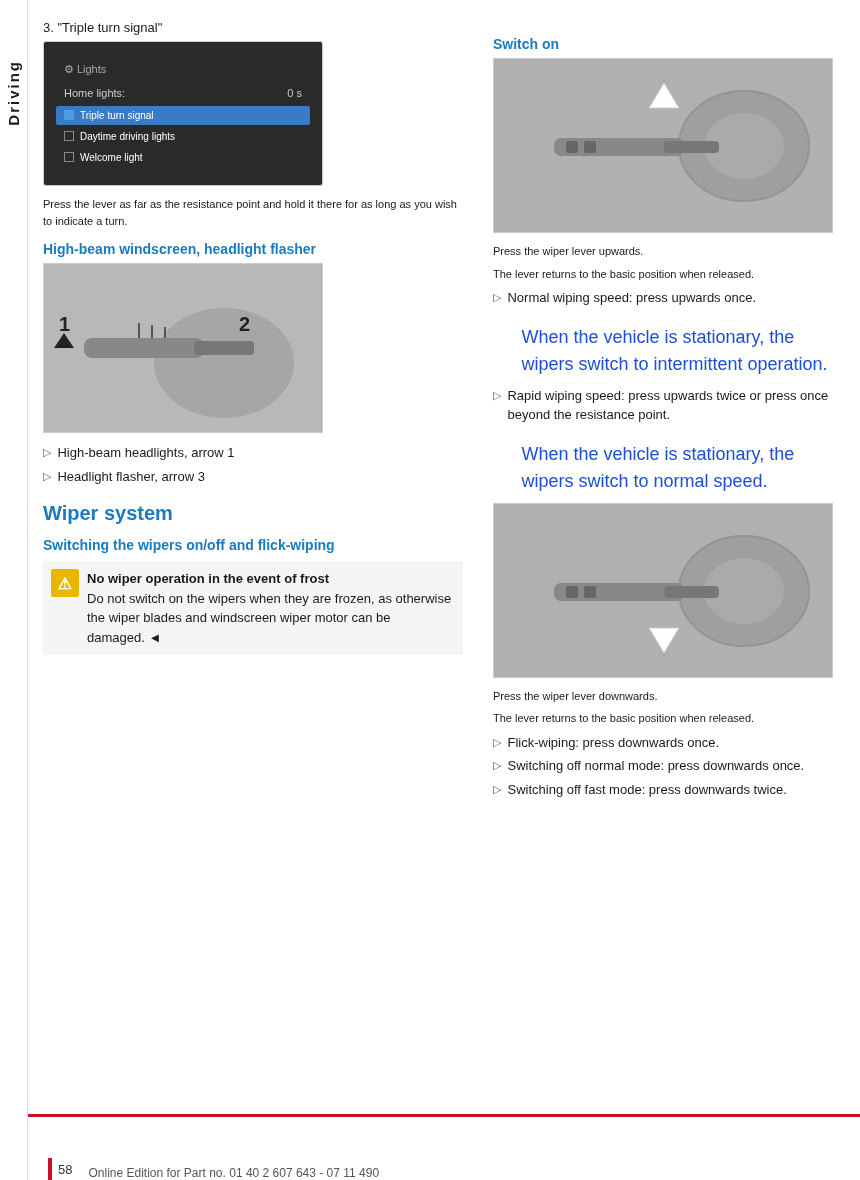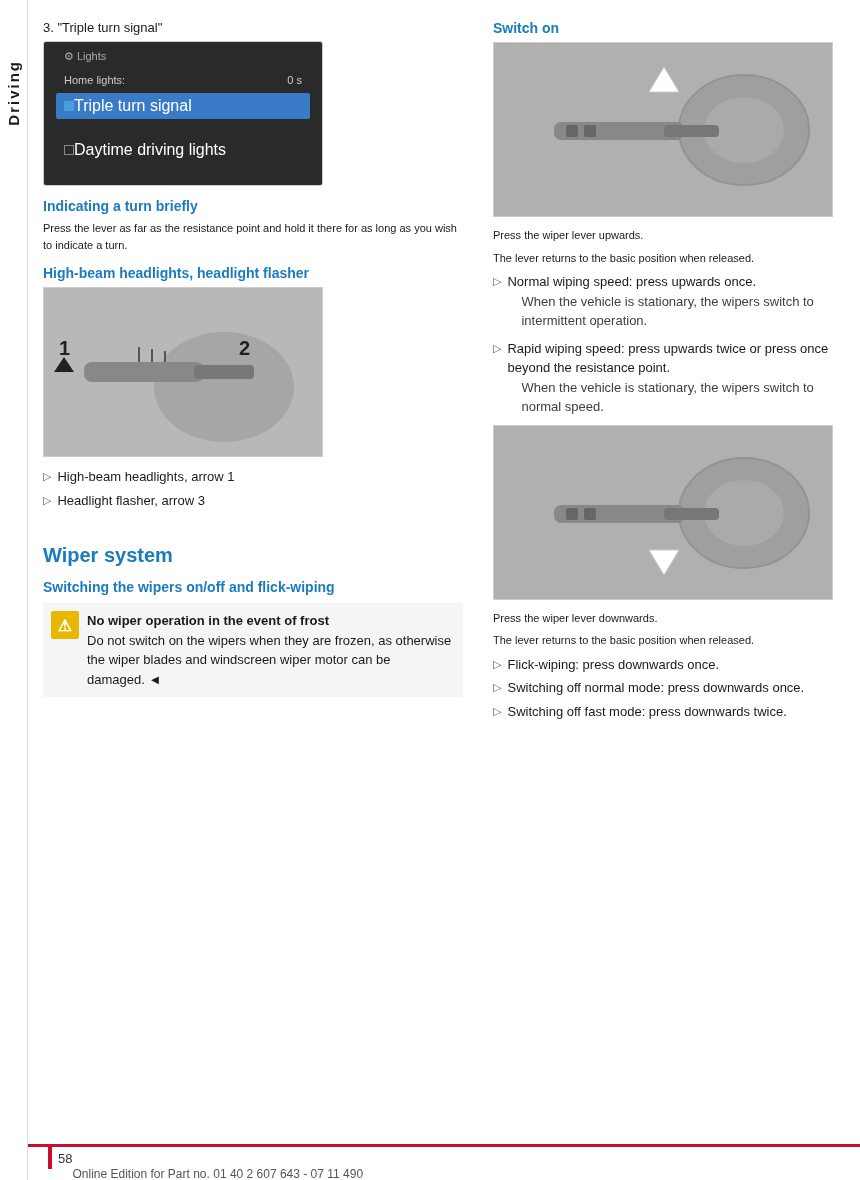--- a/index.html
+++ b/index.html
@@ -80,21 +80,21 @@
       font-weight: bold;
       margin-bottom: 6px;
       margin-top: 12px;
     }
 
     .section-title-large {
       color: #1a7bbf;
       font-size: 20px;
       font-weight: bold;
       margin-bottom: 8px;
-      margin-top: 34px;
+      margin-top: 16px;
     }
 
     
     .body-text {
       font-size: 11px;
       line-height: 1.5;
       margin-bottom: 6px;
     }
 
     
@@ -116,23 +116,24 @@
       color: #555;
       margin-right: 6px;
       margin-top: 1px;
       font-size: 11px;
       flex-shrink: 0;
     }
 
     .indented-paragraph {
       padding-left: 14px;
       margin-bottom: 4px;
-      font-size: 13px;
+      font-size: 18px;
       line-height: 1.5;
-      color: #404040;
+      color: #1d4ed8;
+      margin-top: 16px;
     }
 
     
     .img-placeholder {
       background: #e8e8e8;
       border: 1px solid #ccc;
       display: flex;
       align-items: center;
       justify-content: center;
       margin-bottom: 10px;
@@ -168,25 +169,26 @@
     
     .menu-screen {
       flex-direction: column;
       align-items: flex-end;
       padding: 10px 12px;
     }
 
     .menu-item {
       width: 100%;
       padding: 4px 8px;
-      margin-bottom: 18px;
-      font-size: 16px;
+      margin-bottom: 2px;
+      font-size: 10px;
       color: #fff;
       display: flex;
       align-items: center;
+      gap: 6px;
     }
 
     .menu-item.selected {
       background: #3a7bc8;
       border-radius: 2px;
     }
 
     .menu-item .checkbox {
       width: 10px;
       height: 10px;
@@ -251,25 +253,26 @@
       align-items: center;
       justify-content: center;
     }
 
     
     .footer {
       position: absolute;
       bottom: 0;
       left: 28px;
       right: 0;
-      height: 36px;
-      display: flex;
-      align-items: flex-start;
+      height: 66px;
+      display: flex;
+      align-items: flex-end;
       border-top: 3px solid #c8102e;
       padding: 0 20px;
+      gap: 16px;
     }
 
     .page-number {
       font-size: 13px;
       color: #333;
     }
 
     .footer-text {
       font-size: 12px;
       color: #555;
@@ -320,26 +323,29 @@
           <div class="menu-item selected">
             <span class="checkbox checked"></span>
             <span>Triple turn signal</span>
           </div>
 
           <div class="menu-item">
             <span class="checkbox"></span>
             <span>Daytime driving lights</span>
           </div>
 
+          <div class="menu-item">
+            <span class="checkbox"></span>
+            <span>Welcome light</span>
+          </div>
         </div>
 
-        <h3 class="sub-heading">Indicating a turn briefly</h3>
         <p class="body-text">Press the lever as far as the resistance point and hold it there for as long as you wish to indicate a turn.</p>
 
-        <h3 class="sub-heading">High-beam headlights, headlight flasher</h3>
+        <h3 class="sub-heading">High-beam windscreen, headlight flasher</h3>
 
         <div class="img-placeholder headlight-img">
           <div class="headlight-img-inner">
 
             <svg width="280" height="170">
 
               <rect width="280" height="170" fill="#b8b8b8"></rect>
 
               <ellipse cx="180" cy="100" rx="70" ry="55" fill="#999" opacity="0.6"></ellipse>
               <rect x="40" y="75" width="120" height="20" rx="8" fill="#888"></rect>
@@ -377,21 +383,21 @@
           <div class="warning-text">
             <strong>No wiper operation in the event of frost</strong><br>
             <span>Do not switch on the wipers when they are frozen, as otherwise the wiper blades and windscreen wiper motor can be damaged.</span>&nbsp;<span>◄</span>
           </div>
         </div>
 
       </div>
 
       <div class="right-col">
 
-        <h3 class="sub-heading" style="margin-top:0;">Switch on</h3>
+        <h3 class="sub-heading" style="margin-top:16px;">Switch on</h3>
 
         <div class="img-placeholder wiper-on-img" style="position:relative;">
           <svg width="340" height="175">
             <rect width="340" height="175" fill="#b0b0b0"></rect>
 
             <ellipse cx="250" cy="88" rx="65" ry="55" fill="#999" stroke="#888" stroke-width="2" opacity="0.7"></ellipse>
             <ellipse cx="250" cy="88" rx="40" ry="33" fill="#b5b5b5" opacity="0.5"></ellipse>
 
             <rect x="60" y="80" width="130" height="18" rx="7" fill="#888"></rect>
             <rect x="170" y="83" width="55" height="12" rx="4" fill="#777"></rect>

